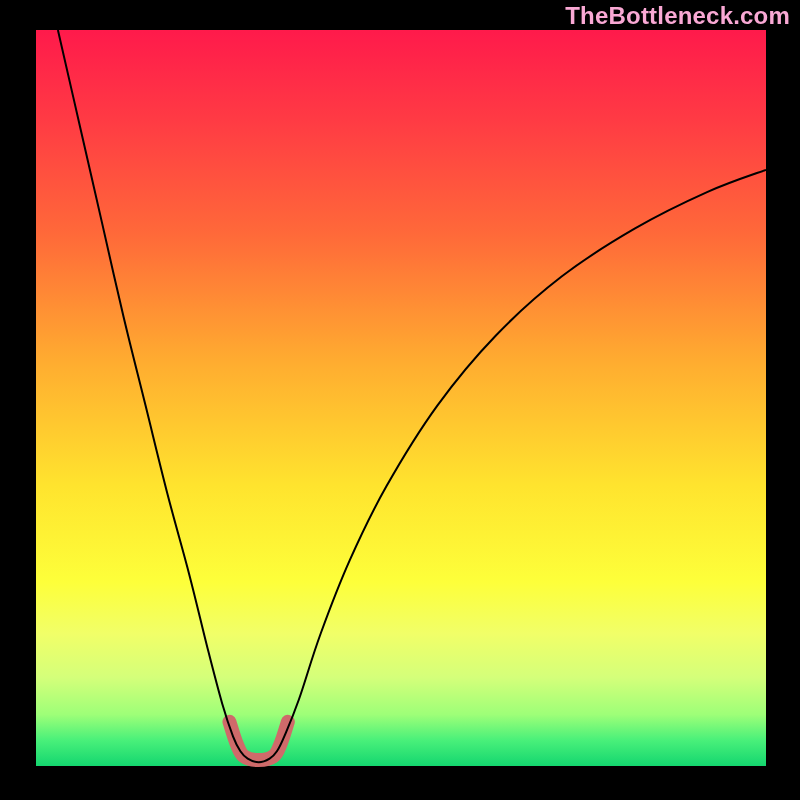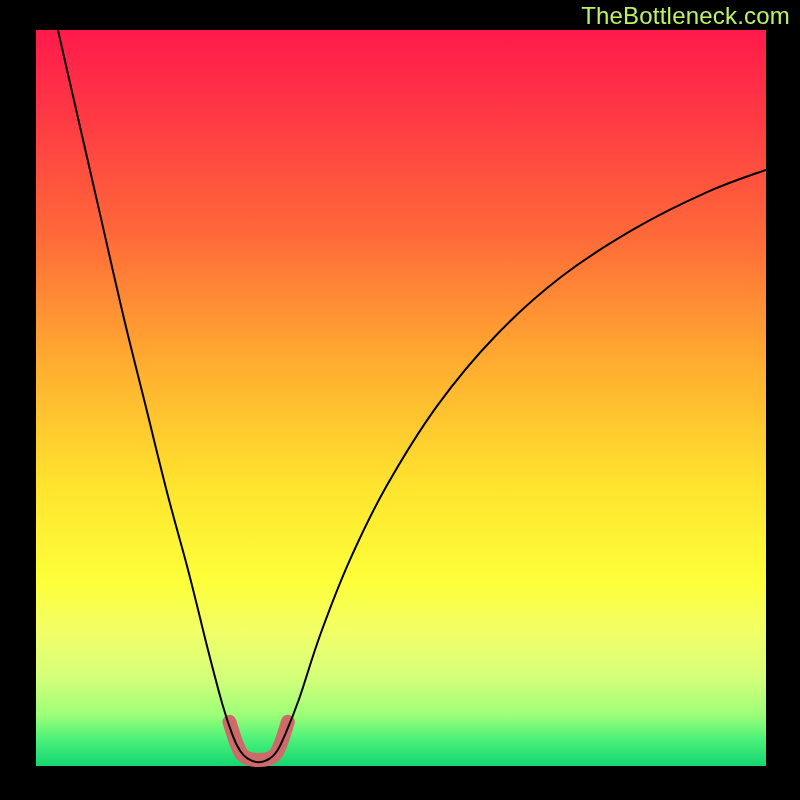--- a/index.html
+++ b/index.html
@@ -16,23 +16,23 @@
     left: 0;
     top: 0;
     width: 800px;
     height: 800px;
     background: #000000;
   }
   .watermark {
     position: absolute;
     top: 2px;
     right: 10px;
-    color: #bef264;
+    color: #f9a8d4;
     font-size: 24px;
-    font-weight: 400;
+    font-weight: 700;
     letter-spacing: 0.2px;
     user-select: none;
   }
   svg.plot {
     position: absolute;
     left: 0;
     top: 0;
   }
 </style>
 </head>

